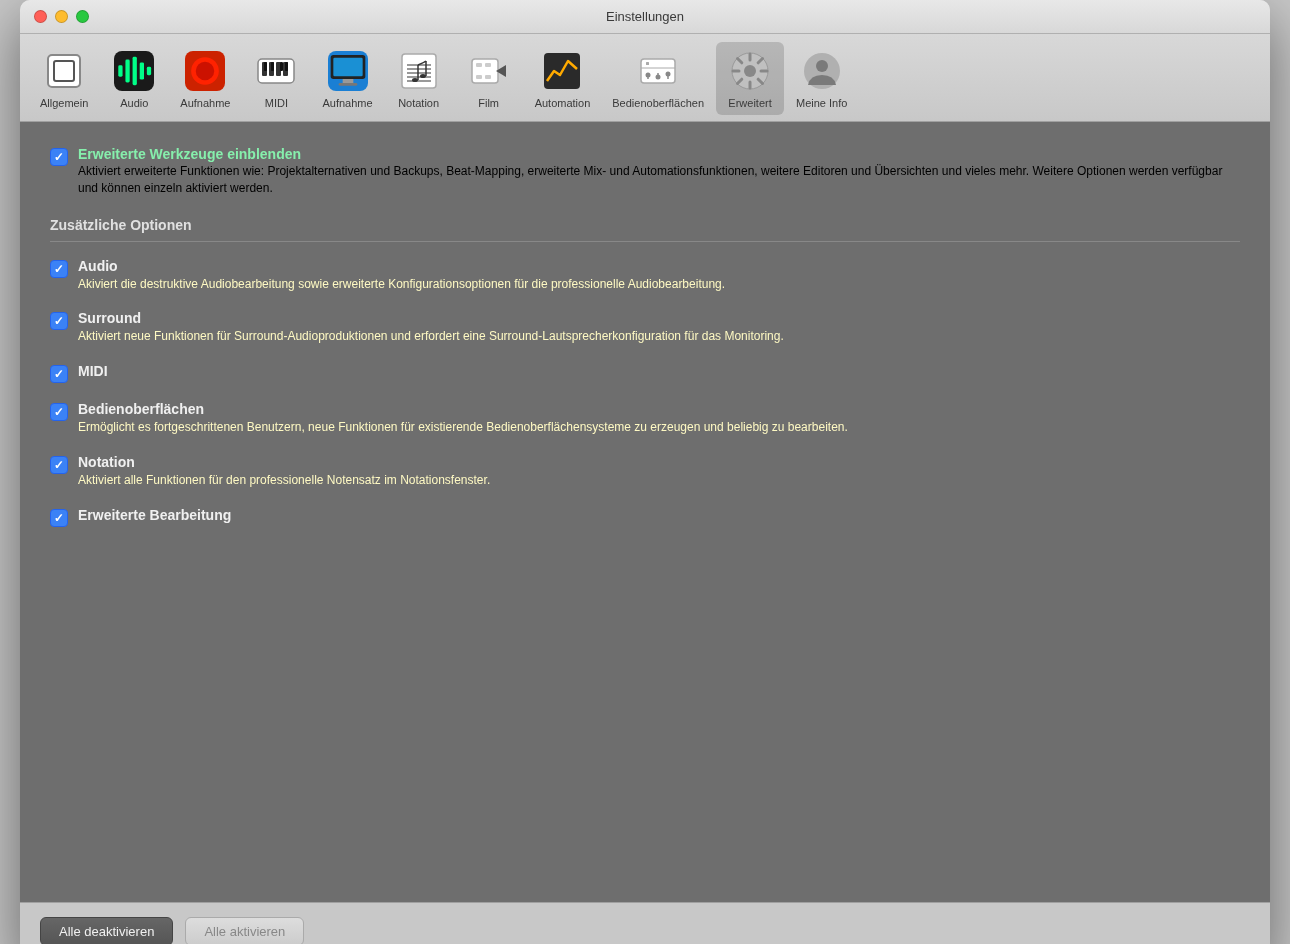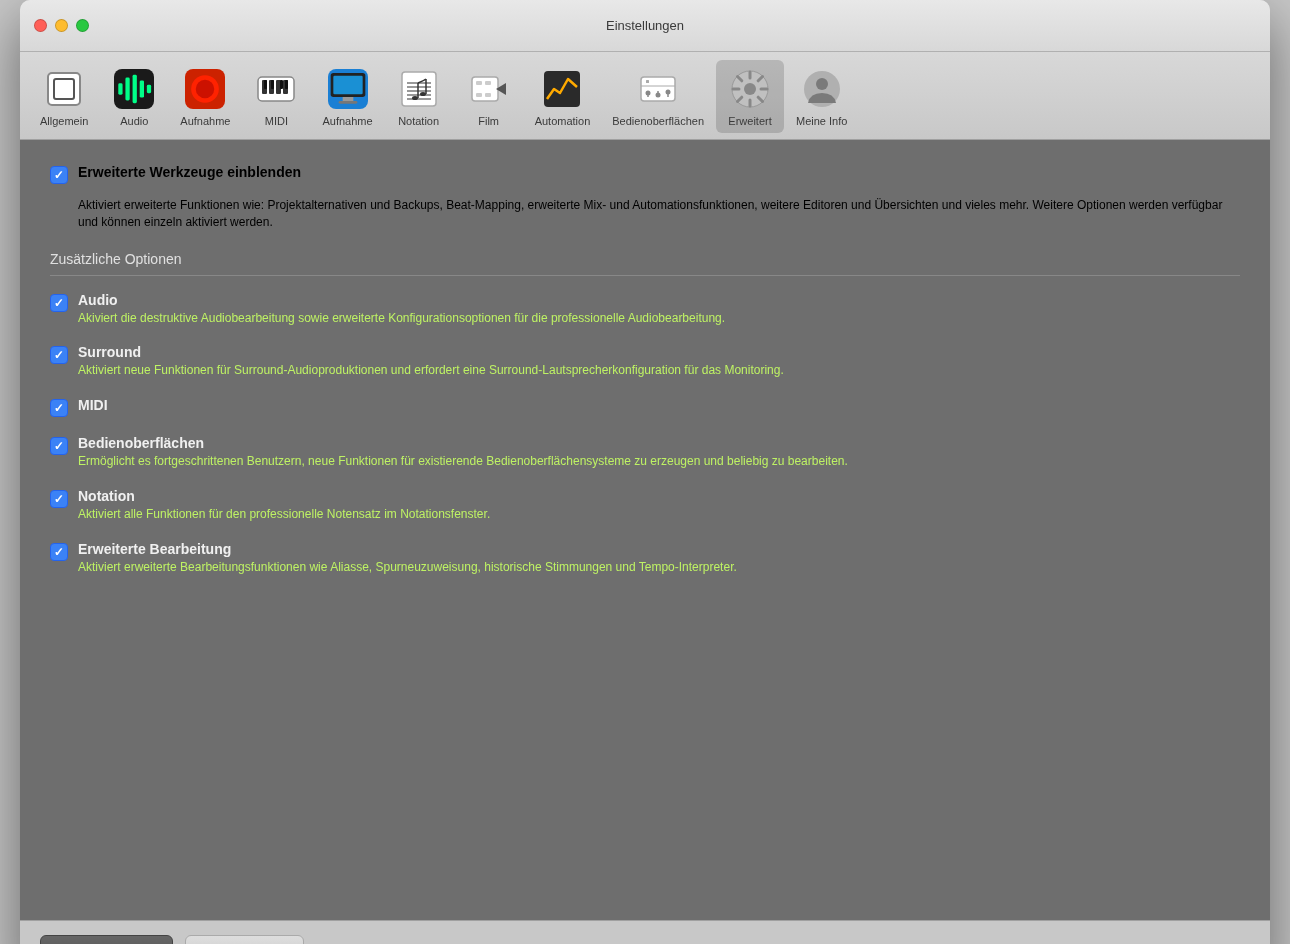--- a/index.html
+++ b/index.html
@@ -16,21 +16,21 @@
     .window {
       width: 1250px;
       background: #d4d4d4;
       border-radius: 10px;
       box-shadow: 0 20px 60px rgba(0,0,0,0.5);
       overflow: hidden;
     }
 
     .titlebar {
       background: linear-gradient(to bottom, #e8e8e8, #d8d8d8);
-      height: 52px;
+      height: 34px;
       display: flex;
       align-items: center;
       justify-content: center;
       position: relative;
       border-bottom: 1px solid #b0b0b0;
     }
 
     .titlebar-buttons {
       position: absolute;
       left: 14px;
@@ -157,34 +157,34 @@
     .checkmark {
       color: white;
       font-size: 12px;
       font-weight: bold;
       line-height: 1;
     }
 
     .main-option-text h3 {
       font-size: 14px;
       font-weight: 600;
-      color: #000000;
-      margin-bottom: 17px;
+      color: #86efac;
+      margin-bottom: 1px;
     }
 
     .main-option-text p {
       font-size: 12px;
       color: #000000;
       line-height: 1.4;
     }
 
     .section-header {
       font-size: 14px;
       color: #e0e0e0;
-      font-weight: 400;
+      font-weight: 700;
       margin-bottom: 8px;
       margin-top: 10px;
     }
 
     .divider {
       height: 1px;
       background: #888;
       margin-bottom: 16px;
     }
 
@@ -197,21 +197,21 @@
 
     .option-text h4 {
       font-size: 14px;
       font-weight: 600;
       color: #f0f0f0;
       margin-bottom: 2px;
     }
 
     .option-text p {
       font-size: 12px;
-      color: #bef264;
+      color: #fef9c3;
       line-height: 1.4;
     }
 
     .footer {
       background: #c8c8c8;
       padding: 14px 20px;
       display: flex;
       gap: 12px;
       border-top: 1px solid #a0a0a0;
     }
@@ -474,21 +474,20 @@
         <h4>Notation</h4>
         <p>Aktiviert alle Funktionen für den professionelle Notensatz im Notationsfenster.</p>
       </div>
     </div>
         <div class="option-item">
       <div class="checkbox">
         <span class="checkmark">✓</span>
       </div>
       <div class="option-text">
         <h4>Erweiterte Bearbeitung</h4>
-        <p>Aktiviert erweiterte Bearbeitungsfunktionen wie Aliasse, Spurneuzuweisung, historische Stimmungen und Tempo-Interpreter.</p>
       </div>
     </div>
       </div>
 
   </div>
 
   <div class="footer">
     <button class="btn btn-dark">Alle deaktivieren</button>
     <button class="btn btn-light">Alle aktivieren</button>
   </div>

